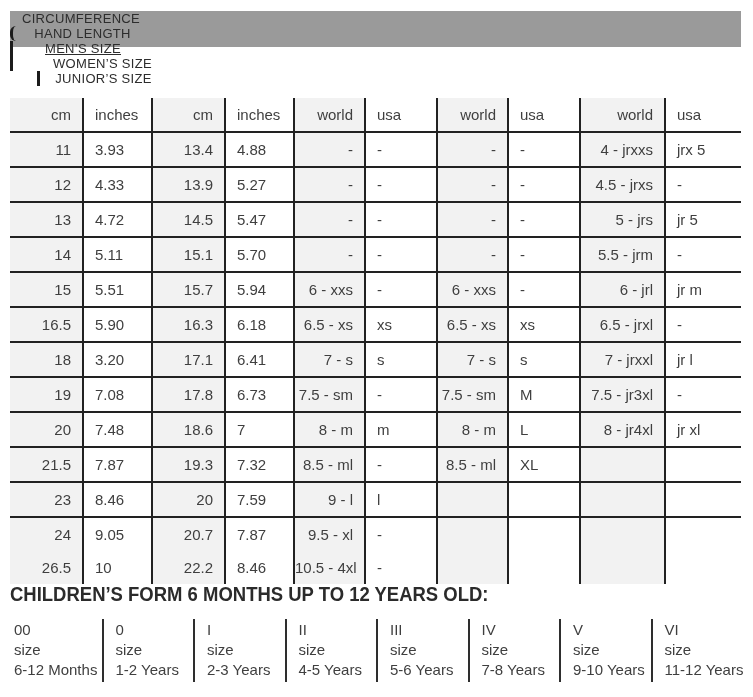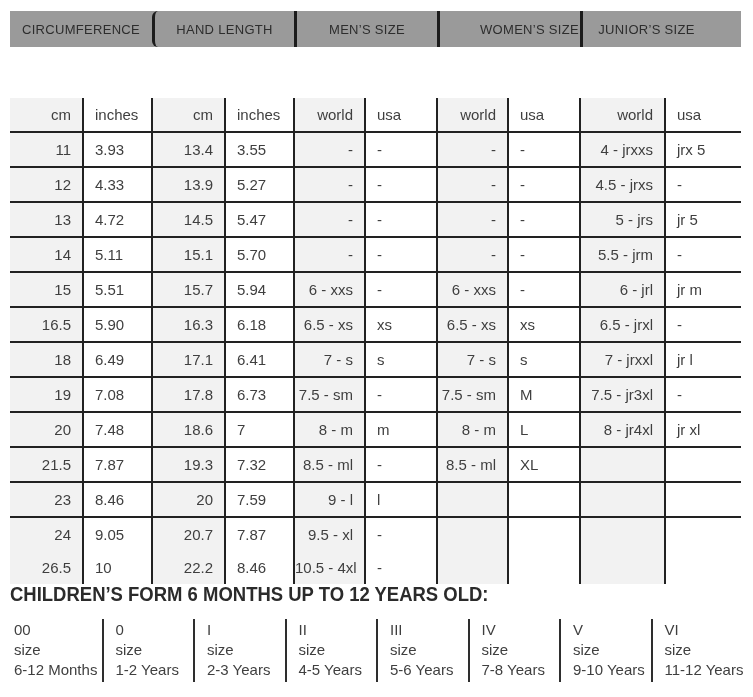--- a/index.html
+++ b/index.html
@@ -11,31 +11,32 @@
     position: relative;
     overflow: hidden;
   }
 
   
   .header-bar {
     position: absolute; left: 10px; top: 11px;
     width: 731px; height: 36px;
     background: #9a9a9a;
     display: flex;
+    flex-direction: column;
   }
   .header-cell {
     box-sizing: border-box;
     display: flex; align-items: center; justify-content: center;
     font-size: 13px; color: #2d2d2d;
     letter-spacing: 0.3px;
     white-space: nowrap;
   }
   .header-cell + .header-cell { border-left: 3px solid #1c1c1c; }
-  .g0 { width: 142px; } .g1 { width: 142px; border-radius: 6px; } .g2 { width: 143px; }
-  .g3 { width: 143px; padding-left: 39px; } .g4 { width: 130px; }
+  .g0 { width: 142px; } .g1 { width: 142px; border-radius: 6px; } .g2 { width: 143px; text-decoration: underline; }
+  .g3 { width: 143px; padding-left: 39px; } .g4 { width: 130px; margin-left: 27px; }
 
   
   table.size-table {
     position: absolute; left: 10px; top: 58px;
     border-collapse: collapse; table-layout: fixed;
     width: 731px;
     margin-top: 40px;
   }
   table.size-table td {
     height: 33px; padding: 0;
@@ -113,21 +114,21 @@
           <td>usa</td>
           <td>world</td>
           <td>usa</td>
         </tr>
     </thead>
     <tbody id="size-table-body">
         <tr>
           <td>11</td>
           <td>3.93</td>
           <td>13.4</td>
-          <td>3.55</td>
+          <td>4.88</td>
           <td>-</td>
           <td>-</td>
           <td>-</td>
           <td>-</td>
           <td>4 - jrxxs</td>
           <td>jrx 5</td>
         </tr>
         <tr>
           <td>12</td>
           <td>4.33</td>
@@ -183,21 +184,21 @@
           <td>6.18</td>
           <td>6.5 - xs</td>
           <td>xs</td>
           <td>6.5 - xs</td>
           <td>xs</td>
           <td>6.5 - jrxl</td>
           <td>-</td>
         </tr>
         <tr>
           <td>18</td>
-          <td>6.49</td>
+          <td>3.20</td>
           <td>17.1</td>
           <td>6.41</td>
           <td>7 - s</td>
           <td>s</td>
           <td>7 - s</td>
           <td>s</td>
           <td>7 - jrxxl</td>
           <td>jr l</td>
         </tr>
         <tr>

